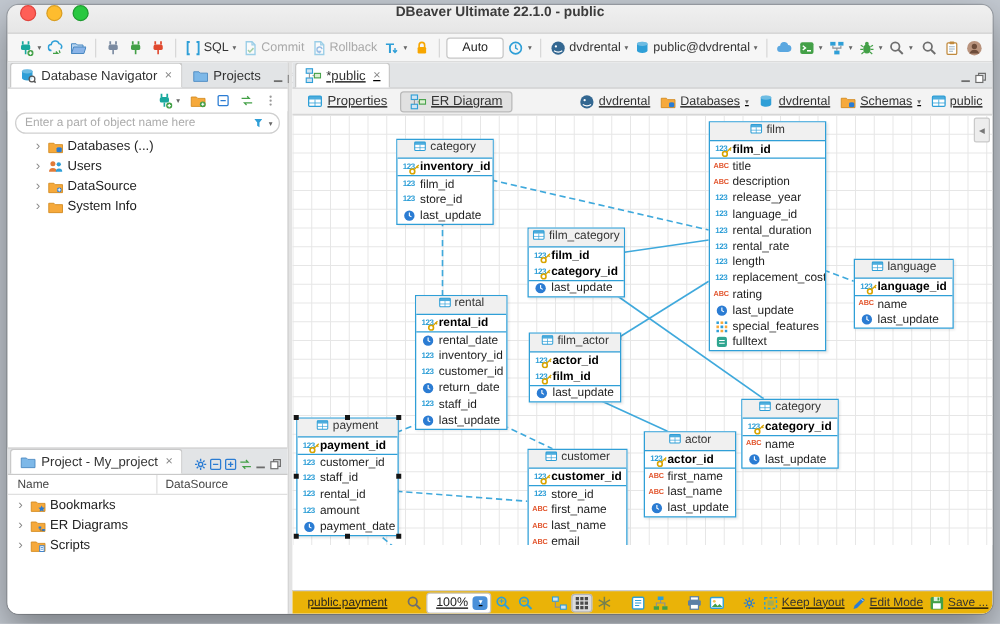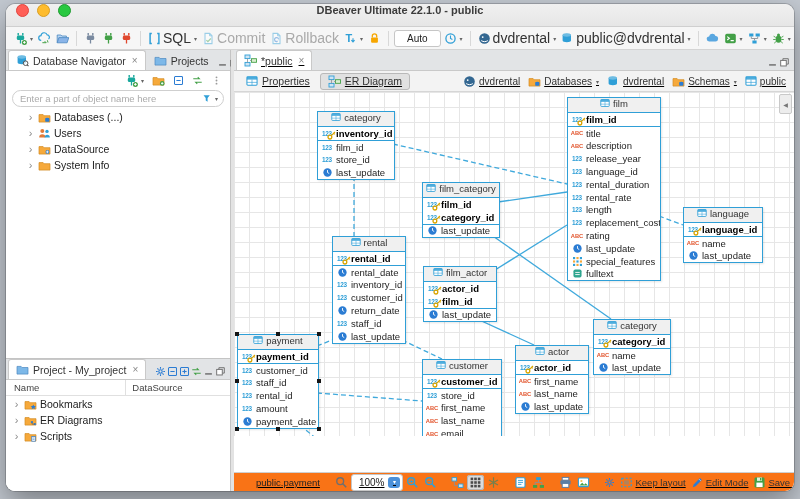--- a/index.html
+++ b/index.html
@@ -16,21 +16,21 @@
   .light.red{background:#ff5f57;border:.5px solid #e0443e;}
   .light.yellow{background:#febc2e;border:.5px solid #d89e24;}
   .light.green{background:#28c840;border:.5px solid #1f9a31;}
   .title{position:absolute;left:0;right:0;text-align:center;font-size:11px;font-weight:bold;color:#3c3c3c;pointer-events:none;}
   
   .toolbar{height:22px;background:#f6f6f6;border-bottom:1px solid #d4d4d4;display:flex;
     align-items:center;justify-content:space-between;padding:0 6px;flex:0 0 auto;}
   .tb-group{display:flex;align-items:center;gap:1px;white-space:nowrap;}
   .tb-item{display:inline-flex;align-items:center;gap:2px;padding:1px 2px;border-radius:3px;}
   .tb-item svg{display:block;}
-  .tb-label{font-size:14px;color:#333;}
+  .tb-label{font-size:10px;color:#333;}
   .tb-item.disabled .tb-label{color:#a9a9a9;}
   .tb-item.disabled svg{opacity:.45;}
   .tb-item.active{background:#dcdcdc;box-shadow:inset 0 0 0 1px #b5b5b5;}
   .caret{font-size:6px;color:#666;margin-left:1px;}
   .sep{width:1px;height:15px;background:#d8d8d8;margin:0 4px;display:inline-block;}
   .combo{background:#fff;border:1px solid #c6c6c6;border-radius:3px;font-size:10px;
     padding:0 12px;height:15px;line-height:15px;color:#222;display:inline-flex;align-items:center;}
   .combo.zoom{padding:0 2px 0 7px;gap:4px;}
   .combo-btn{background:#4a90d9;color:#fff;border-radius:3px;width:12px;height:11px;font-size:6px;
     display:inline-flex;align-items:center;justify-content:center;}
@@ -96,22 +96,22 @@
   .erow .cname{color:#1d1d1d;}
   .erow.pk .cname{font-weight:bold;color:#000;}
   .erow.pksep{border-bottom:1.2px solid #2f9fd7;}
   .ci{width:14px;flex:0 0 14px;display:inline-flex;align-items:center;justify-content:center;}
   .t-num{color:#2f9fd7;font-size:6.4px;font-weight:bold;letter-spacing:-.3px;}
   .t-str{color:#e2552d;font-size:5.8px;font-weight:bold;}
   .pk-ic{position:relative;}
   .pk-ic .keysvg{position:absolute;right:-2px;bottom:-3px;}
   .handle{position:absolute;width:4px;height:4px;background:#151515;z-index:5;}
   
-  .erd-toolbar{height:18px;flex:0 0 18px;background:#f97316;border-top:1px solid #cfcfcf;display:flex;
-    align-items:center;font-size:9.5px;color:#333;padding:0 20px;gap:1px;white-space:nowrap;overflow:hidden;margin-top:36px;}
+  .erd-toolbar{height:18px;flex:0 0 18px;background:#eab308;border-top:1px solid #cfcfcf;display:flex;
+    align-items:center;font-size:9.5px;color:#333;padding:0 10px;gap:1px;white-space:nowrap;overflow:hidden;margin-top:36px;}
   .erd-ctx{margin:0 12px 0 2px;color:#222;}
   .erd-toolbar .tb-label{font-size:9.5px;}
   
   .statusbar{height:20px;flex:0 0 20px;background:#fbfbfb;border-top:1px solid #d9d9d9;display:flex;
     align-items:center;font-size:9.5px;color:#444;}
   .sb-spacer{width:512px;flex:0 0 512px;}
   .sb-cell{padding:0 10px;height:100%;display:flex;align-items:center;border-left:1px solid #e3e3e3;border-right:1px solid #e3e3e3;}
   .sb-dots{color:#bbb;font-size:8px;margin-left:2px;}
 </style>
 </head>

